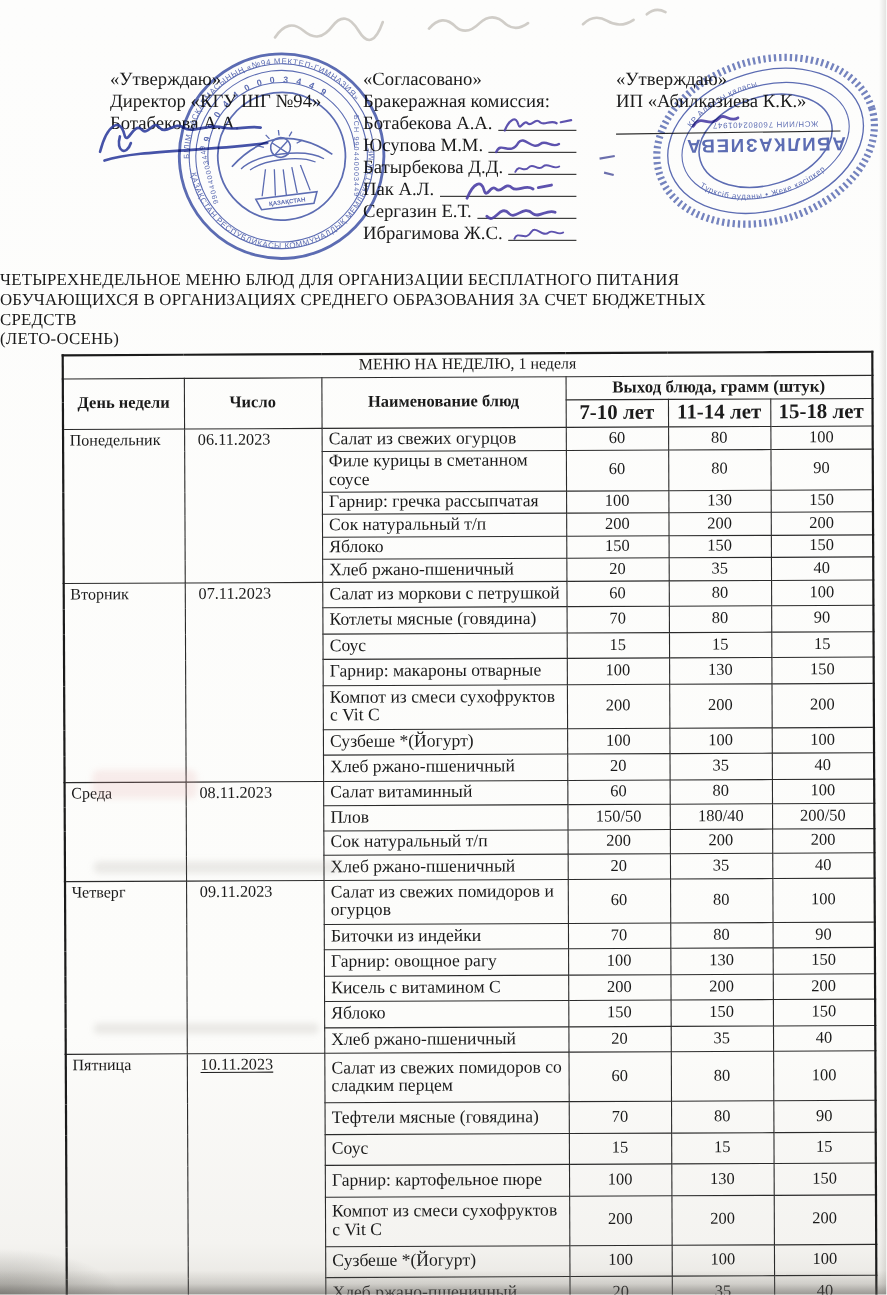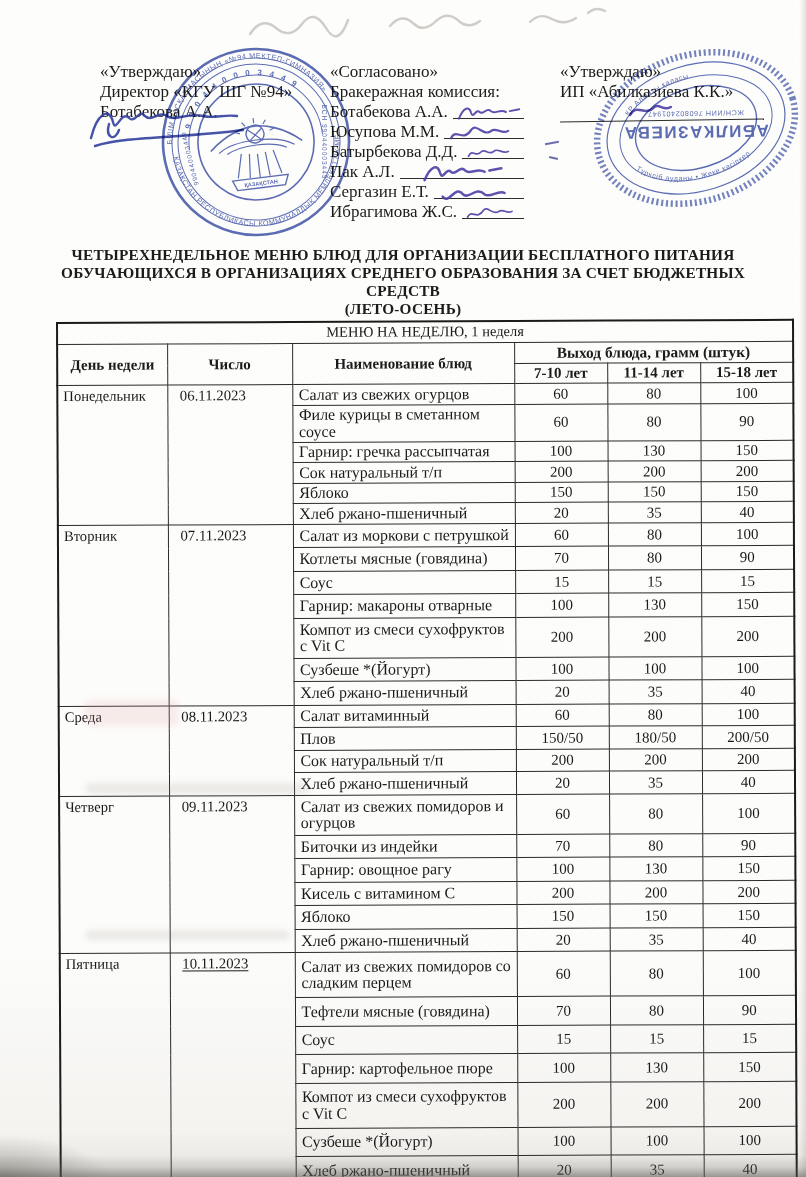--- a/index.html
+++ b/index.html
@@ -19,33 +19,33 @@
   .mname { white-space:nowrap; }
   .uline { flex:1; border-bottom:1.3px solid #2c2c2c; margin:0 2px 3px 5px; position:relative; height:14px; min-width:30px; }
   .squig { position:absolute; left:6%; bottom:-7px; width:90%; height:24px; overflow:visible; }
   .squig path { stroke:#4b3fa5; fill:none; stroke-width:2.1; stroke-linecap:round; opacity:.9; }
   .sig-director { position:absolute; left:85px; top:98px; width:175px; height:62px; overflow:visible; }
   .sig-director path { stroke:#32409e; fill:none; stroke-width:2.4; stroke-linecap:round; opacity:.9; }
   .right-line { margin-top:13px; width:204px; border-bottom:1.4px solid #2c2c2c; height:6px; position:relative; transform:rotate(-0.8deg); }
   .right-line .squig { bottom:-4px; }
 
   
-  .doc-title { position:absolute; top:246px; left:0; right:0; text-align:center;
-    font-weight:bold; font-size:15.3px; line-height:18px; letter-spacing:.2px; }
+  .doc-title { position:absolute; top:246px; left:0; right:0; 
+    font-weight:normal; font-size:15.3px; line-height:18px; letter-spacing:.2px; }
 
   
   .menu-table { position:absolute; left:56px; top:322px; width:736px;
     border-collapse:collapse; table-layout:fixed; transform:rotate(-0.25deg); transform-origin:0 0;
     background:transparent; }
   .menu-table { border:2px solid #1b1b1b; }
   .menu-table td, .menu-table th { border:1.5px solid #2b2b2b; }
   .caption-cell { text-align:center; font-size:14.5px; padding:1px 0 2px; font-weight:normal; }
   .hcell { font-weight:bold; font-size:15px; text-align:center; padding:2px 1px; vertical-align:middle; }
   .out-h { font-size:15.4px; padding:1px; }
-  .age   { font-weight:bold; font-size:15px; text-align:center; padding:1px; }
+  .age   { font-weight:bold; font-size:19px; text-align:center; padding:1px; }
   .day-cell  { vertical-align:top; text-align:left; padding:2px 2px 2px 5px;  font-size:14.6px; }
   .date-cell { vertical-align:top; text-align:left; padding:2px 2px 2px 12px; font-size:14.8px; }
   .date-u { text-decoration:underline; text-underline-offset:2px; }
   .dish { text-align:left; font-size:16px; line-height:16.5px; padding:2px 3px 2px 6px; }
   .num  { text-align:center; font-size:15px; line-height:16.5px; }
   tr.d0 .dish, tr.d0 .num { padding-top:1.5px; padding-bottom:1.5px; }
   tr.d1 .dish, tr.d1 .num { padding-top:3px;   padding-bottom:3px; }
   tr.d2 .dish, tr.d2 .num { padding-top:2.5px; padding-bottom:2.5px; }
   tr.d3 .dish, tr.d3 .num { padding-top:3px;   padding-bottom:3px; }
   tr.d4 .dish, tr.d4 .num { padding-top:5.5px; padding-bottom:5.5px; }
@@ -331,21 +331,21 @@
           <td class="day-cell" rowspan="4">Среда</td>
           <td class="date-cell" rowspan="4"><span class="">08.11.2023</span></td>
           <td class="dish">Салат витаминный</td>
           <td class="num">60</td>
           <td class="num">80</td>
           <td class="num">100</td>
         </tr>
         <tr class="d2">
           <td class="dish">Плов</td>
           <td class="num">150/50</td>
-          <td class="num">180/50</td>
+          <td class="num">180/40</td>
           <td class="num">200/50</td>
         </tr>
         <tr class="d2">
           <td class="dish">Сок натуральный т/п</td>
           <td class="num">200</td>
           <td class="num">200</td>
           <td class="num">200</td>
         </tr>
         <tr class="d2">
           <td class="dish">Хлеб ржано-пшеничный</td>

